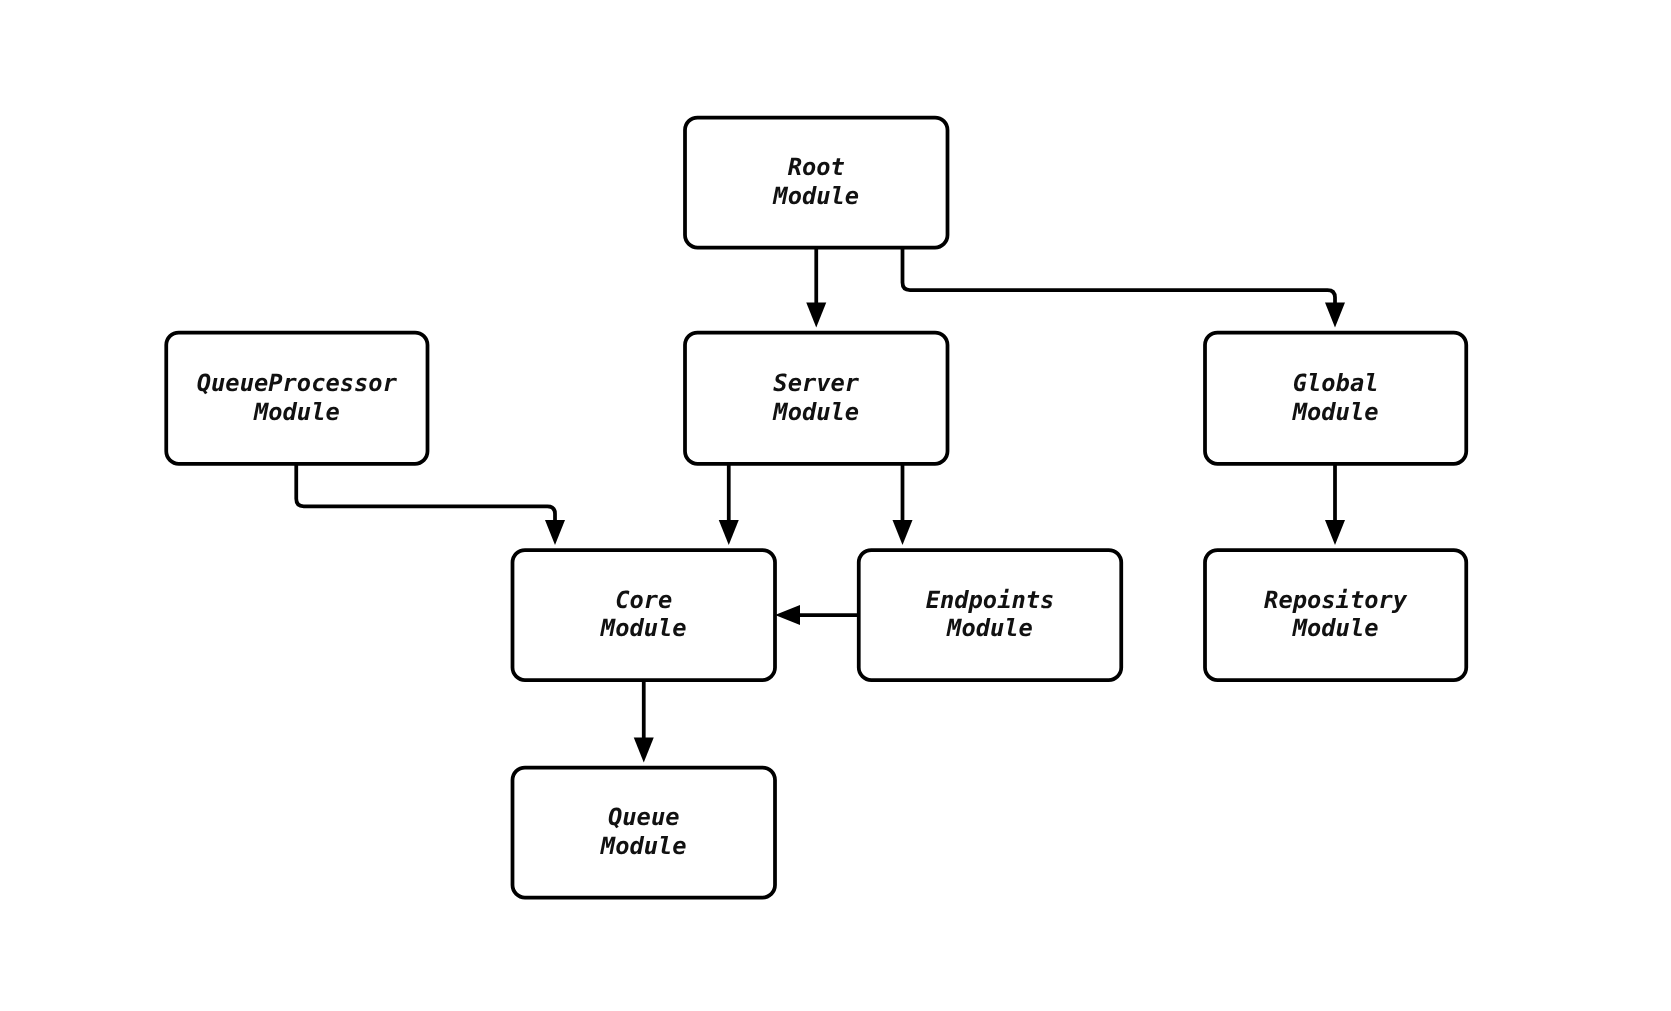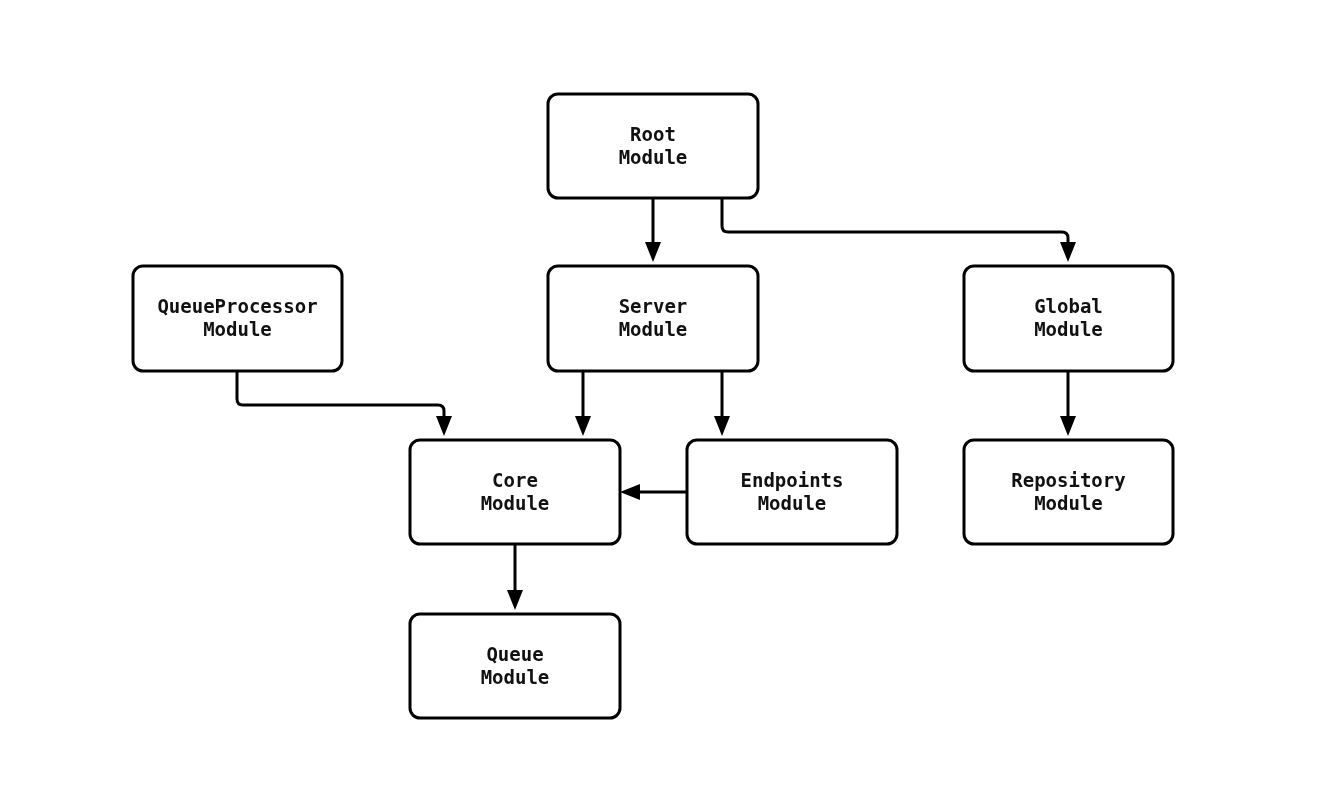--- a/index.html
+++ b/index.html
@@ -12,20 +12,21 @@
     width: 1337px;
     height: 809px;
     overflow: hidden;
     font-family: "DejaVu Sans Mono", "Liberation Mono", monospace;
   }
   #diagram-root {
     position: relative;
     width: 1128px;
     height: 809px;
     background: #ffffff;
+    font-style: italic;
   }
   svg#diagram-svg {
     display: block;
     width: 1337px;
     height: 809px;
     background: #ffffff;
   }
   .node-box {
     fill: #ffffff;
     stroke: #000000;

